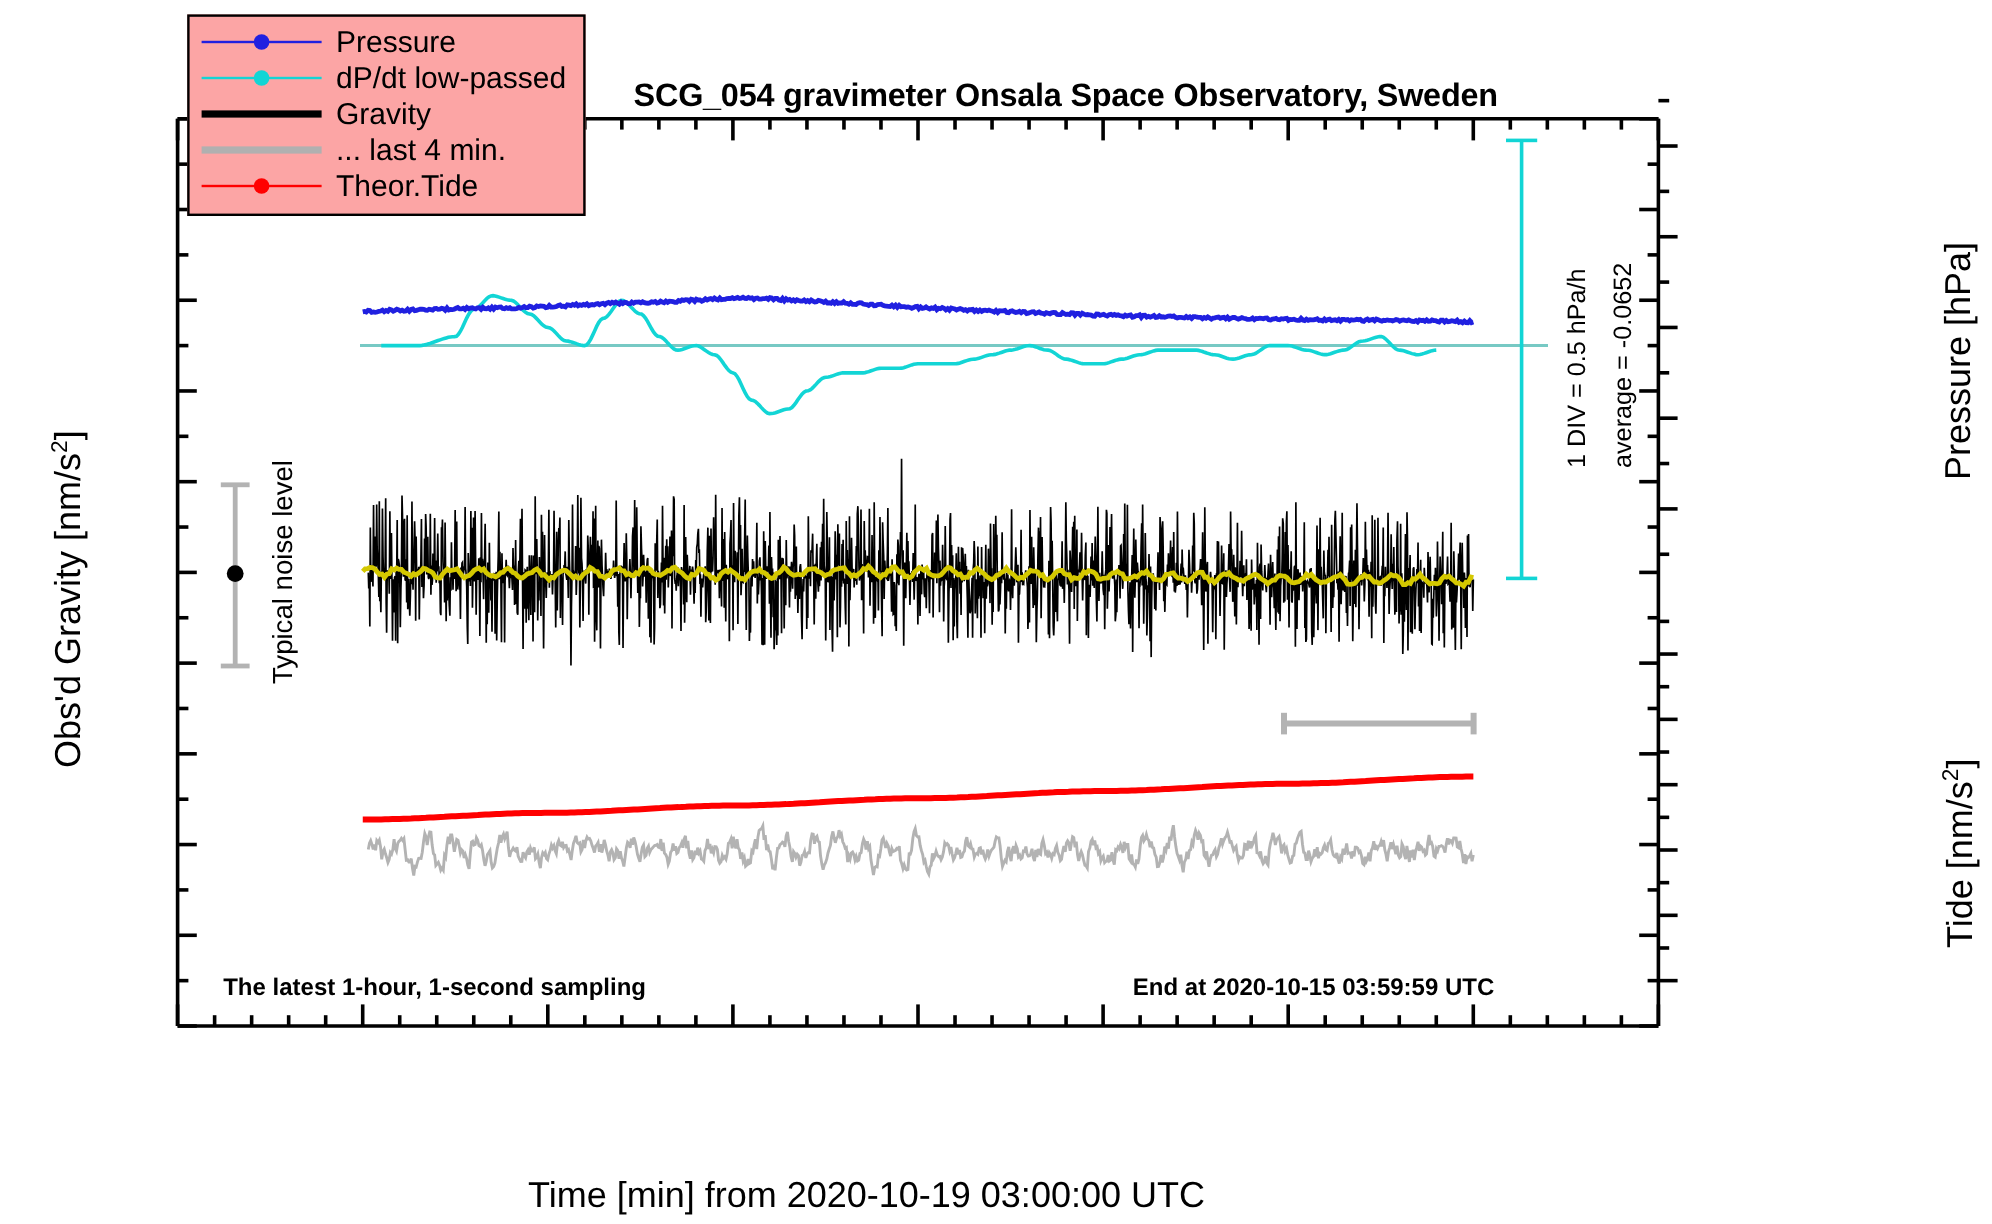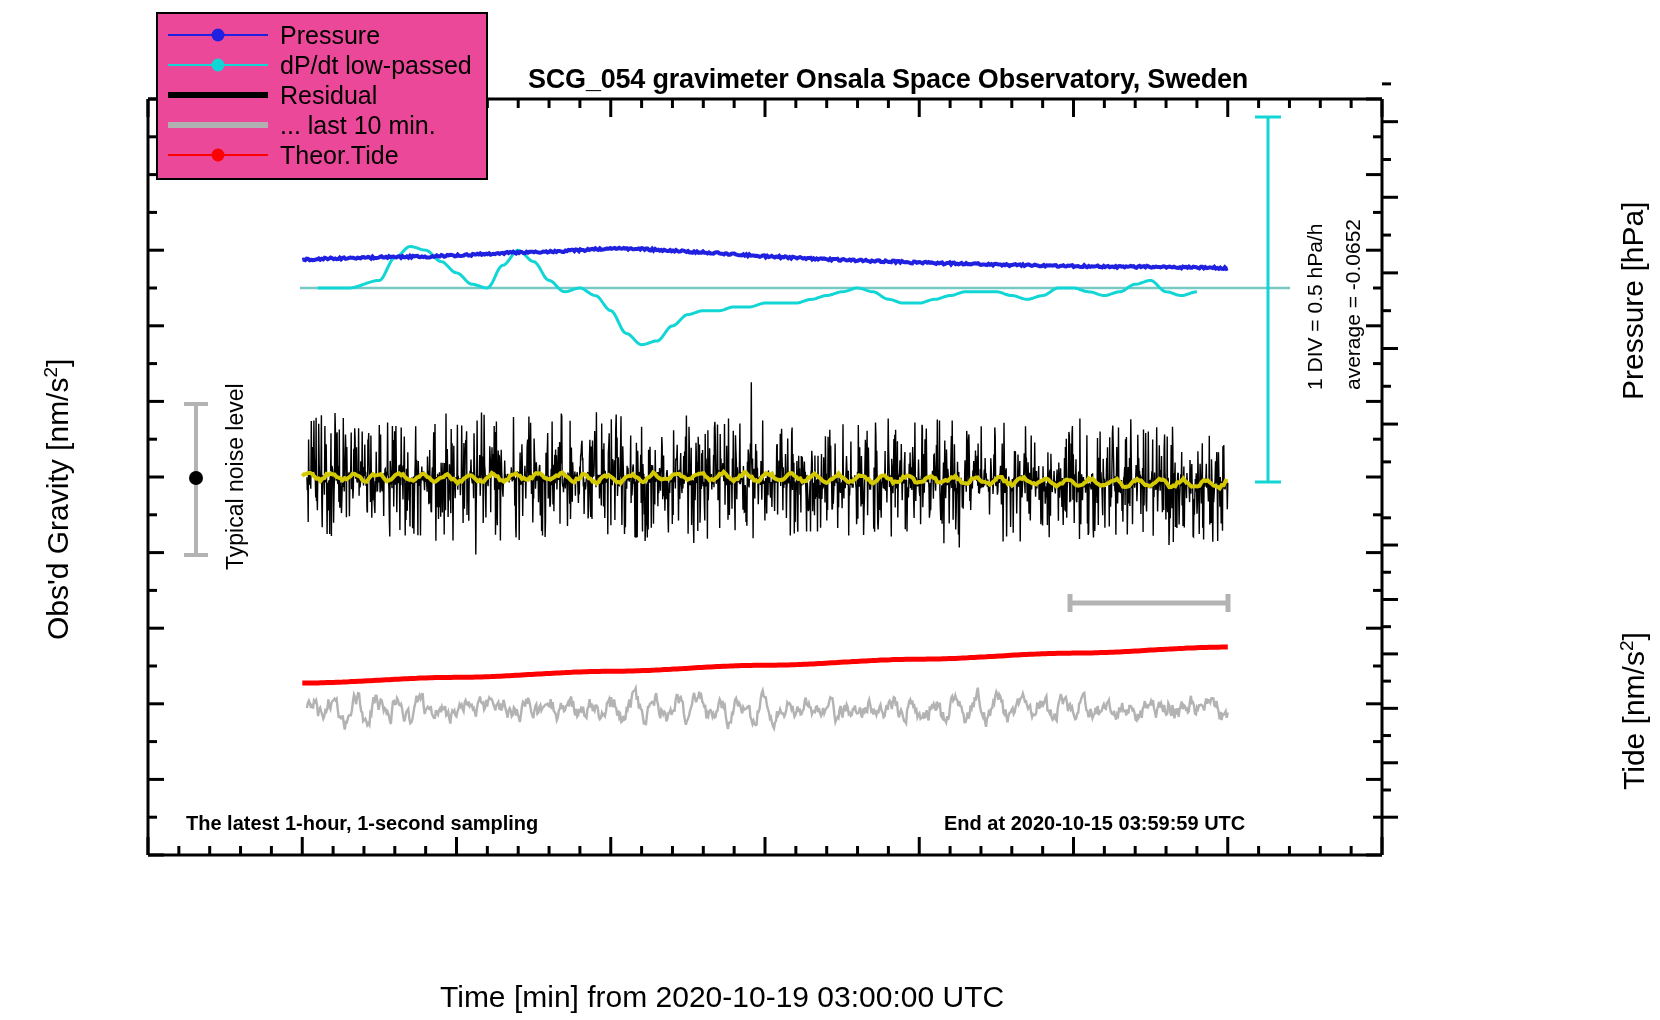--- a/index.html
+++ b/index.html
@@ -5,21 +5,21 @@
   html,body{margin:0;padding:0;background:#fff;}
   body{width:1660px;height:1020px;position:relative;
        font-family:"Liberation Sans",sans-serif;color:#000;overflow:hidden;}
   #stage{position:absolute;inset:0;}
   .abs{position:absolute;}
   .ttl{font-weight:bold;font-size:27px;letter-spacing:-.2px;white-space:nowrap;}
   .axis-title{font-size:30px;white-space:nowrap;}
   .note{font-weight:bold;font-size:20px;white-space:nowrap;}
   .small-rot{font-size:21px;white-space:nowrap;}
   .rot90{transform-origin:0 0;transform:rotate(-90deg);}
-  .legend-box{border:2px solid #000;background:#ec4899;padding:6px 14px 8px 10px;}
+  .legend-box{border:2px solid #000;background:#fca5a5;padding:6px 14px 8px 10px;}
   .legend-row{display:flex;align-items:center;height:30px;}
   .legend-label{font-size:25px;margin-left:12px;white-space:nowrap;}
   .lg-swatch{position:relative;width:100px;height:24px;}
   .lg-line{position:absolute;left:0;top:50%;width:100%;transform:translateY(-50%);}
   .lg-dot{position:absolute;left:50%;top:50%;width:13px;height:13px;border-radius:50%;
           transform:translate(-50%,-50%);}
   svg{display:block;}
 </style>
 </head>
 <body>
@@ -232,27 +232,27 @@
         <div class="lg-swatch">
           <div class="lg-line" style="border-top: 2px solid rgb(18, 213, 213);"></div>
           <div class="lg-dot" style="background: rgb(18, 213, 213);"></div>
         </div>
         <div class="legend-label">dP/dt low-passed</div>
       </div>
       <div class="legend-row">
         <div class="lg-swatch">
           <div class="lg-line" style="border-top: 6px solid rgb(0, 0, 0);"></div>
         </div>
-        <div class="legend-label">Residual</div>
+        <div class="legend-label">Gravity</div>
       </div>
       <div class="legend-row">
         <div class="lg-swatch">
           <div class="lg-line" style="border-top: 6px solid rgb(176, 176, 176);"></div>
         </div>
-        <div class="legend-label">... last 10 min.</div>
+        <div class="legend-label">... last 4 min.</div>
       </div>
       <div class="legend-row">
         <div class="lg-swatch">
           <div class="lg-line" style="border-top: 2px solid rgb(255, 0, 0);"></div>
           <div class="lg-dot" style="background: rgb(255, 0, 0);"></div>
         </div>
         <div class="legend-label">Theor.Tide</div>
       </div>
     </div>
 

